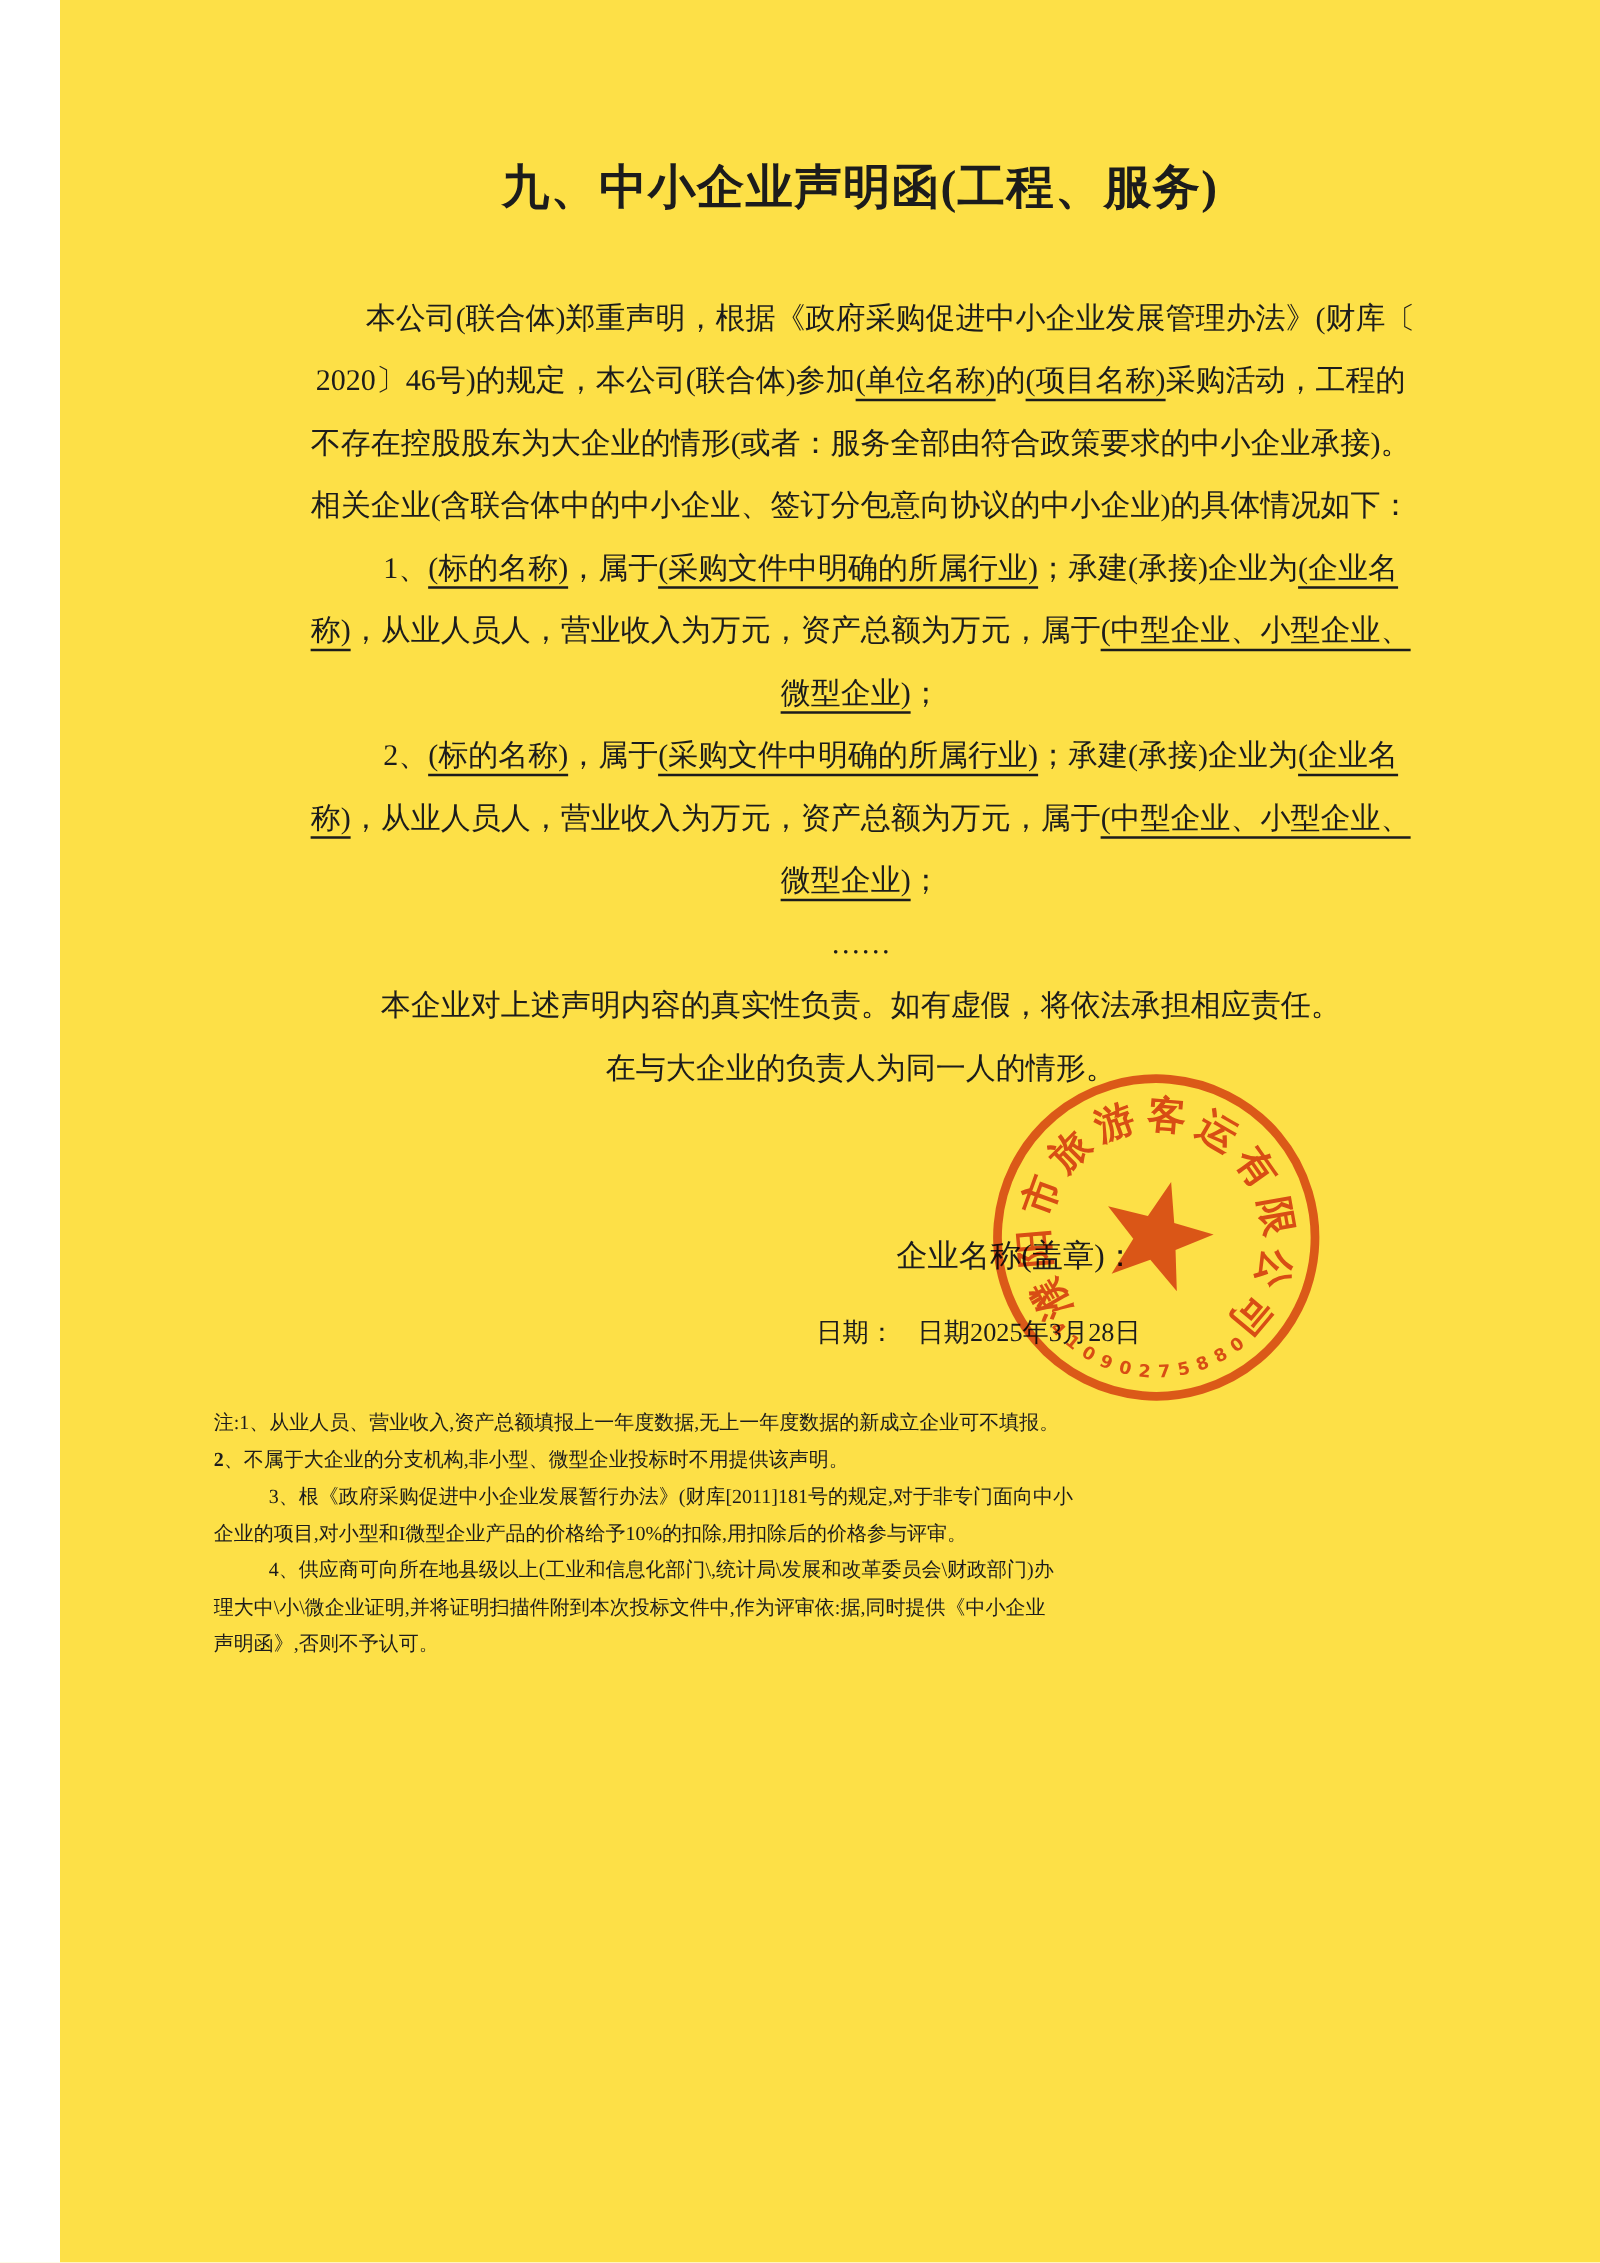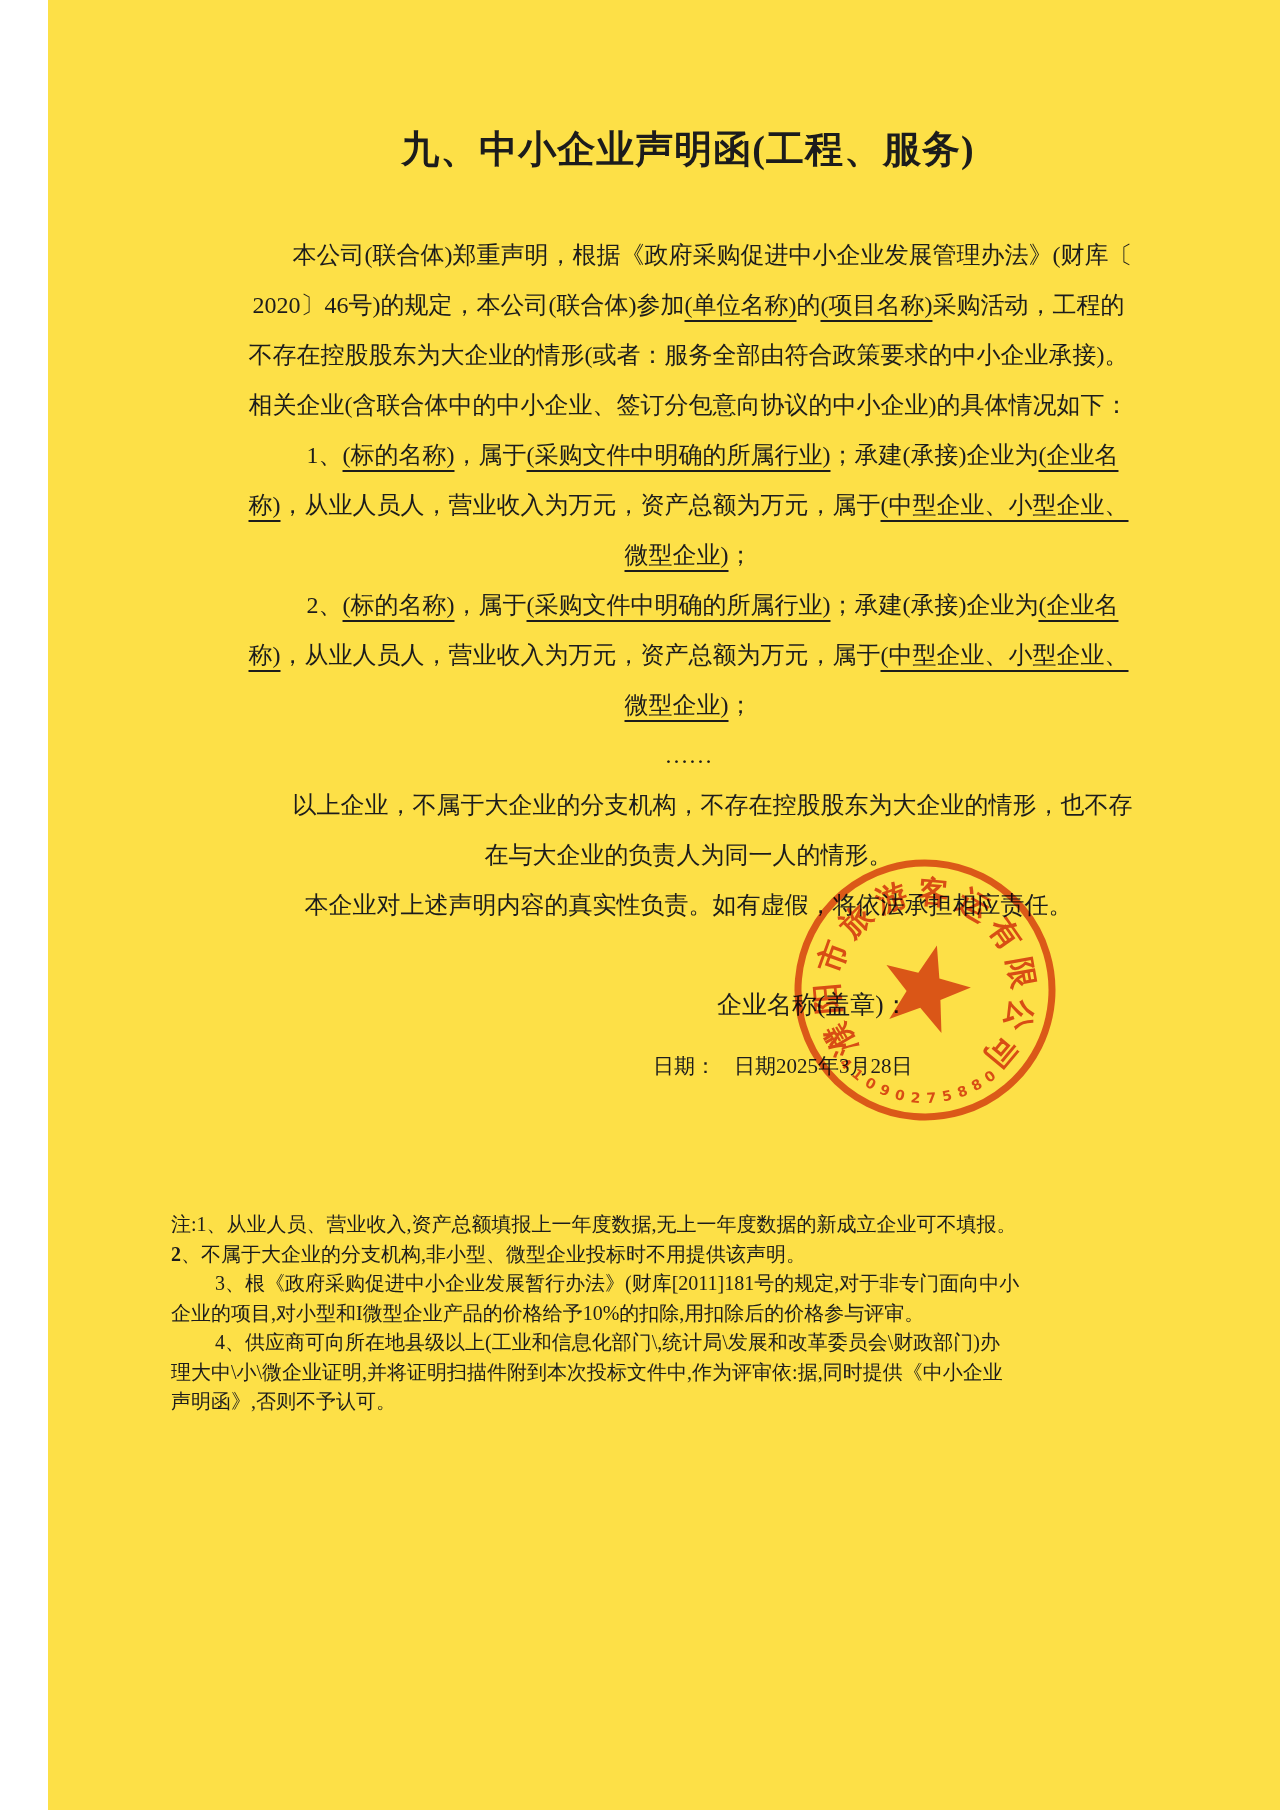--- a/index.html
+++ b/index.html
@@ -45,22 +45,22 @@
     font-size:31px;font-weight:bold;fill:currentColor;
     text-anchor:middle;dominant-baseline:central;
     font-family:"Liberation Serif","DejaVu Serif",serif;
   }
   .stamp-digit{
     font-size:14px;font-weight:bold;fill:currentColor;
     text-anchor:middle;dominant-baseline:central;
     font-family:"DejaVu Sans","Liberation Sans",sans-serif;
   }
   .doc-notes{
-    position:absolute;left:123px;top:1210px;width:1035px;
-    font-size:20px;line-height:29.5px;
+    position:absolute;left:123px;top:1124px;width:1035px;
+    font-size:16px;line-height:29.5px;
   }
   .doc-notes .line{white-space:nowrap;}
   .doc-notes .indent{text-indent:44px;}
   .page-number{
     position:absolute;top:1748px;left:0;width:100%;
     text-align:center;
     font-family:"Liberation Sans","DejaVu Sans",sans-serif;
     font-size:22px;color:#111;
   }
 </style>
@@ -76,23 +76,22 @@
       <div class="line"><span>2020〕46号)的规定，本公司(联合体)参加</span><span class="u">(单位名称)</span><span>的</span><span class="u">(项目名称)</span><span>采购活动，工程的</span></div>
       <div class="line"><span>不存在控股股东为大企业的情形(或者：服务全部由符合政策要求的中小企业承接)。</span></div>
       <div class="line"><span>相关企业(含联合体中的中小企业、签订分包意向协议的中小企业)的具体情况如下：</span></div>
       <div class="line indent"><span>1、</span><span class="u">(标的名称)</span><span>，属于</span><span class="u">(采购文件中明确的所属行业)</span><span>；承建(承接)企业为</span><span class="u">(企业名</span></div>
       <div class="line"><span class="u">称)</span><span>，从业人员人，营业收入为万元，资产总额为万元，属于</span><span class="u">(中型企业、小型企业、</span></div>
       <div class="line"><span class="u">微型企业)</span><span>；</span></div>
       <div class="line indent"><span>2、</span><span class="u">(标的名称)</span><span>，属于</span><span class="u">(采购文件中明确的所属行业)</span><span>；承建(承接)企业为</span><span class="u">(企业名</span></div>
       <div class="line"><span class="u">称)</span><span>，从业人员人，营业收入为万元，资产总额为万元，属于</span><span class="u">(中型企业、小型企业、</span></div>
       <div class="line"><span class="u">微型企业)</span><span>；</span></div>
       <div class="line"><span>……</span></div>
-      <div class="line indent"><span>以上企业，不属于大企业的分支机构，不存在控股股东为大企业的情形，也不存</span></div>
+      <div class="line"><span>本企业对上述声明内容的真实性负责。如有虚假，将依法承担相应责任。</span></div>
       <div class="line"><span>在与大企业的负责人为同一人的情形。</span></div>
-      <div class="line"><span>本企业对上述声明内容的真实性负责。如有虚假，将依法承担相应责任。</span></div>
     </div>
 
   <div class="sig-company">企业名称(盖章)：</div>
 
   <div class="sig-date">
     <span>日期：</span><span class="gap"></span><span>日期2025年3月28日</span>
   </div>
 
   <svg class="stamp" viewBox="-145 -145 290 290" xmlns="http://www.w3.org/2000/svg" style="color: rgb(213, 64, 44);">
     <g id="stamp-group" transform="rotate(5)">

